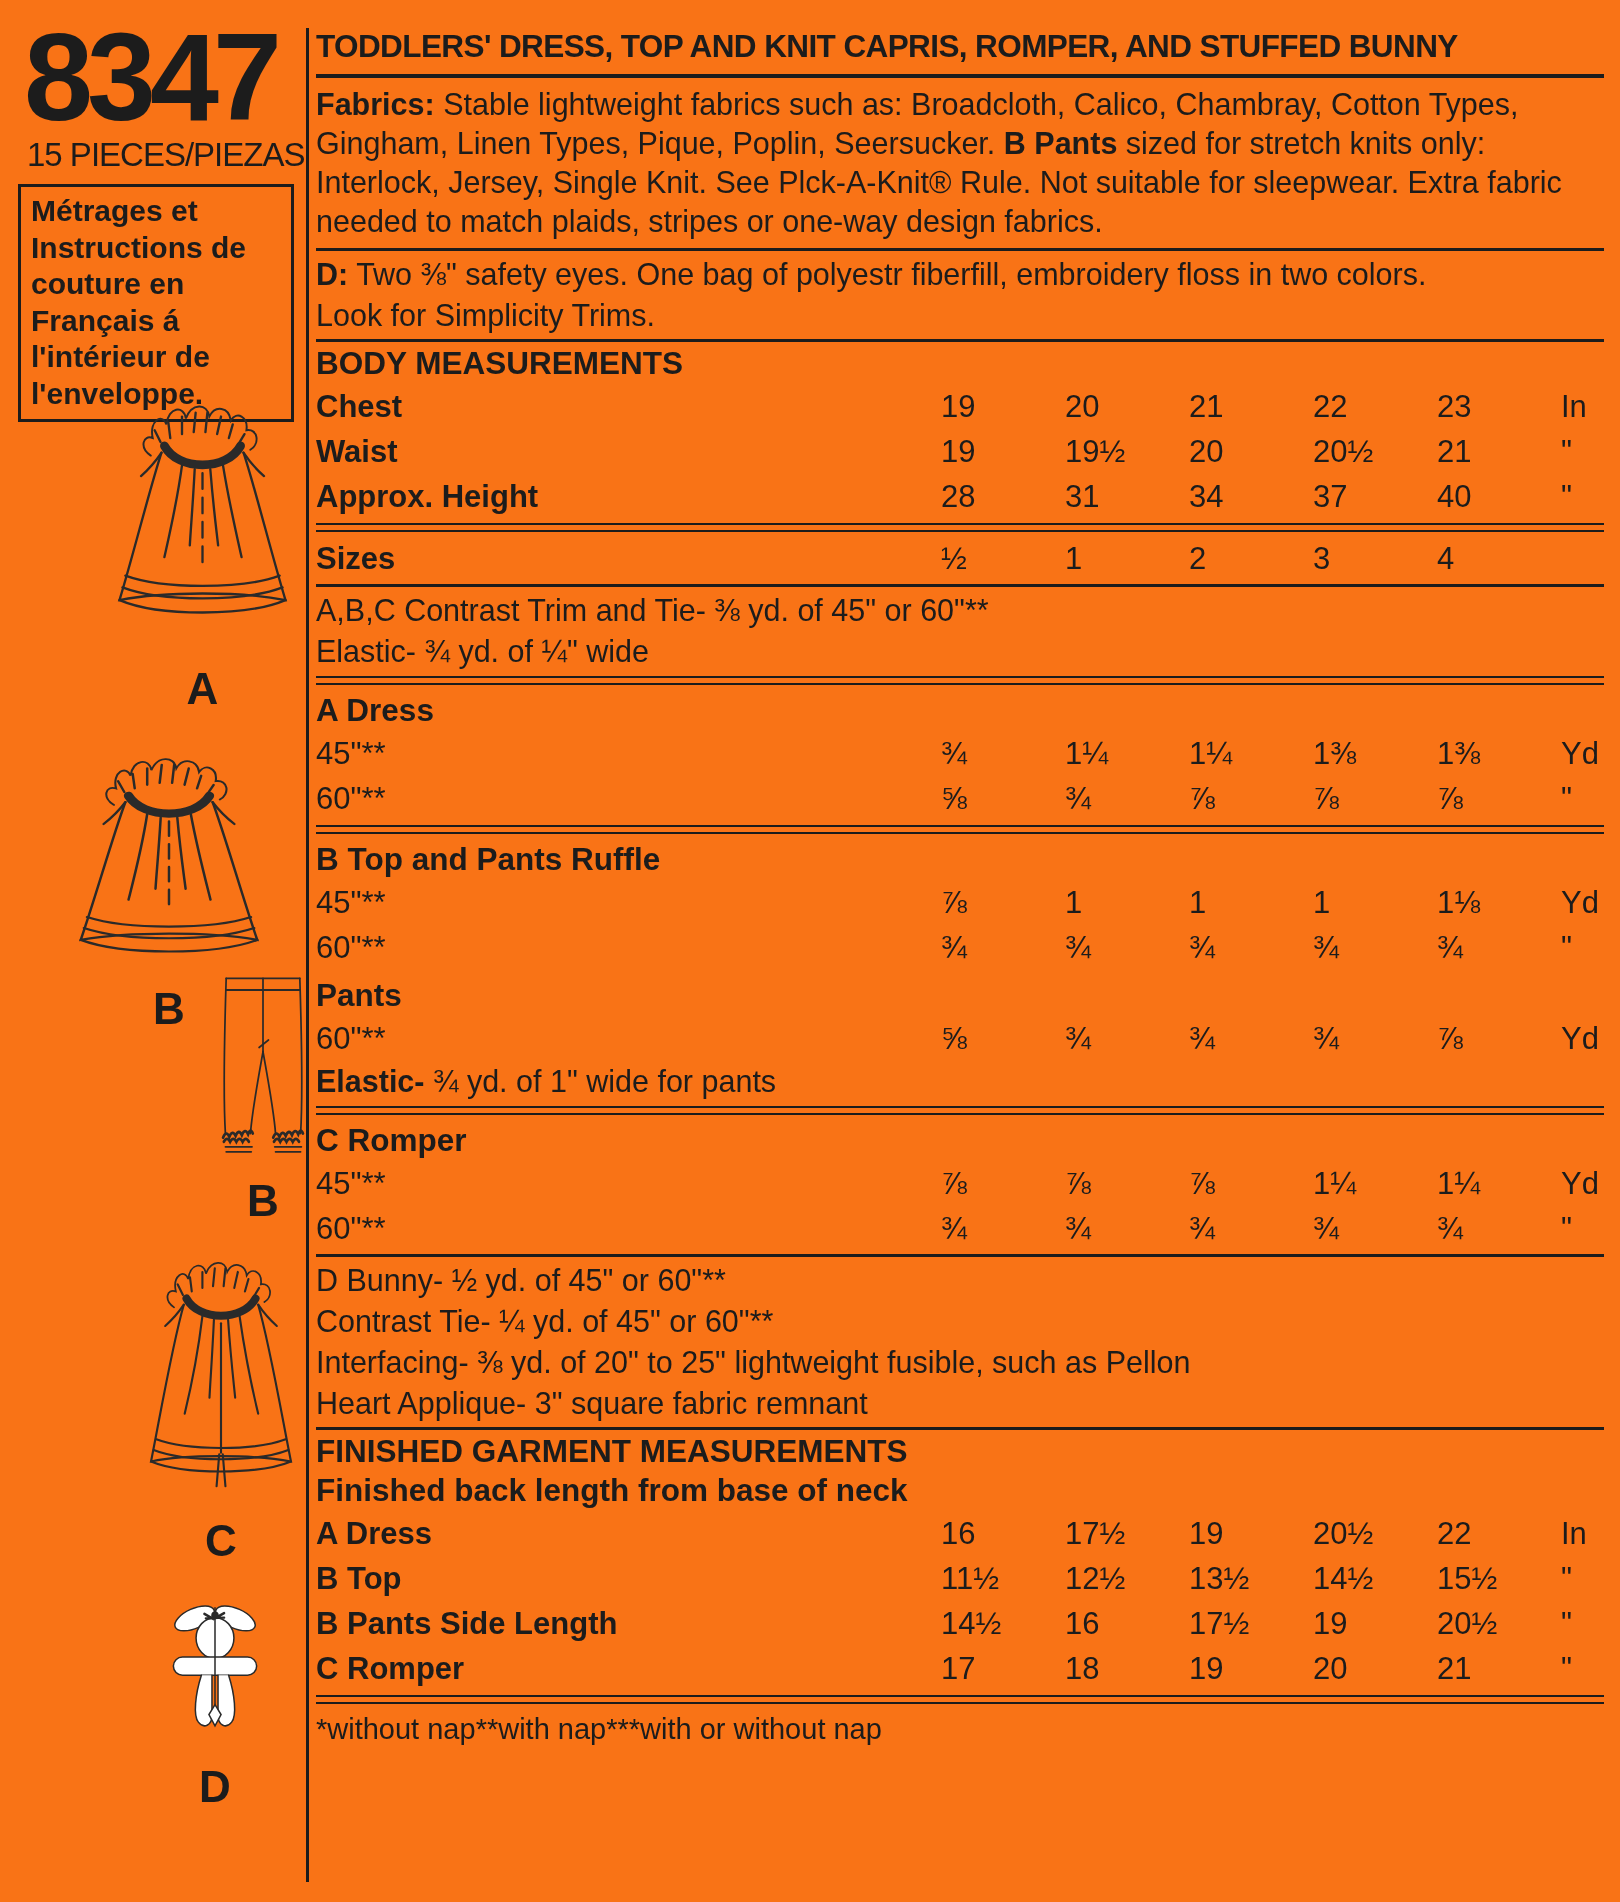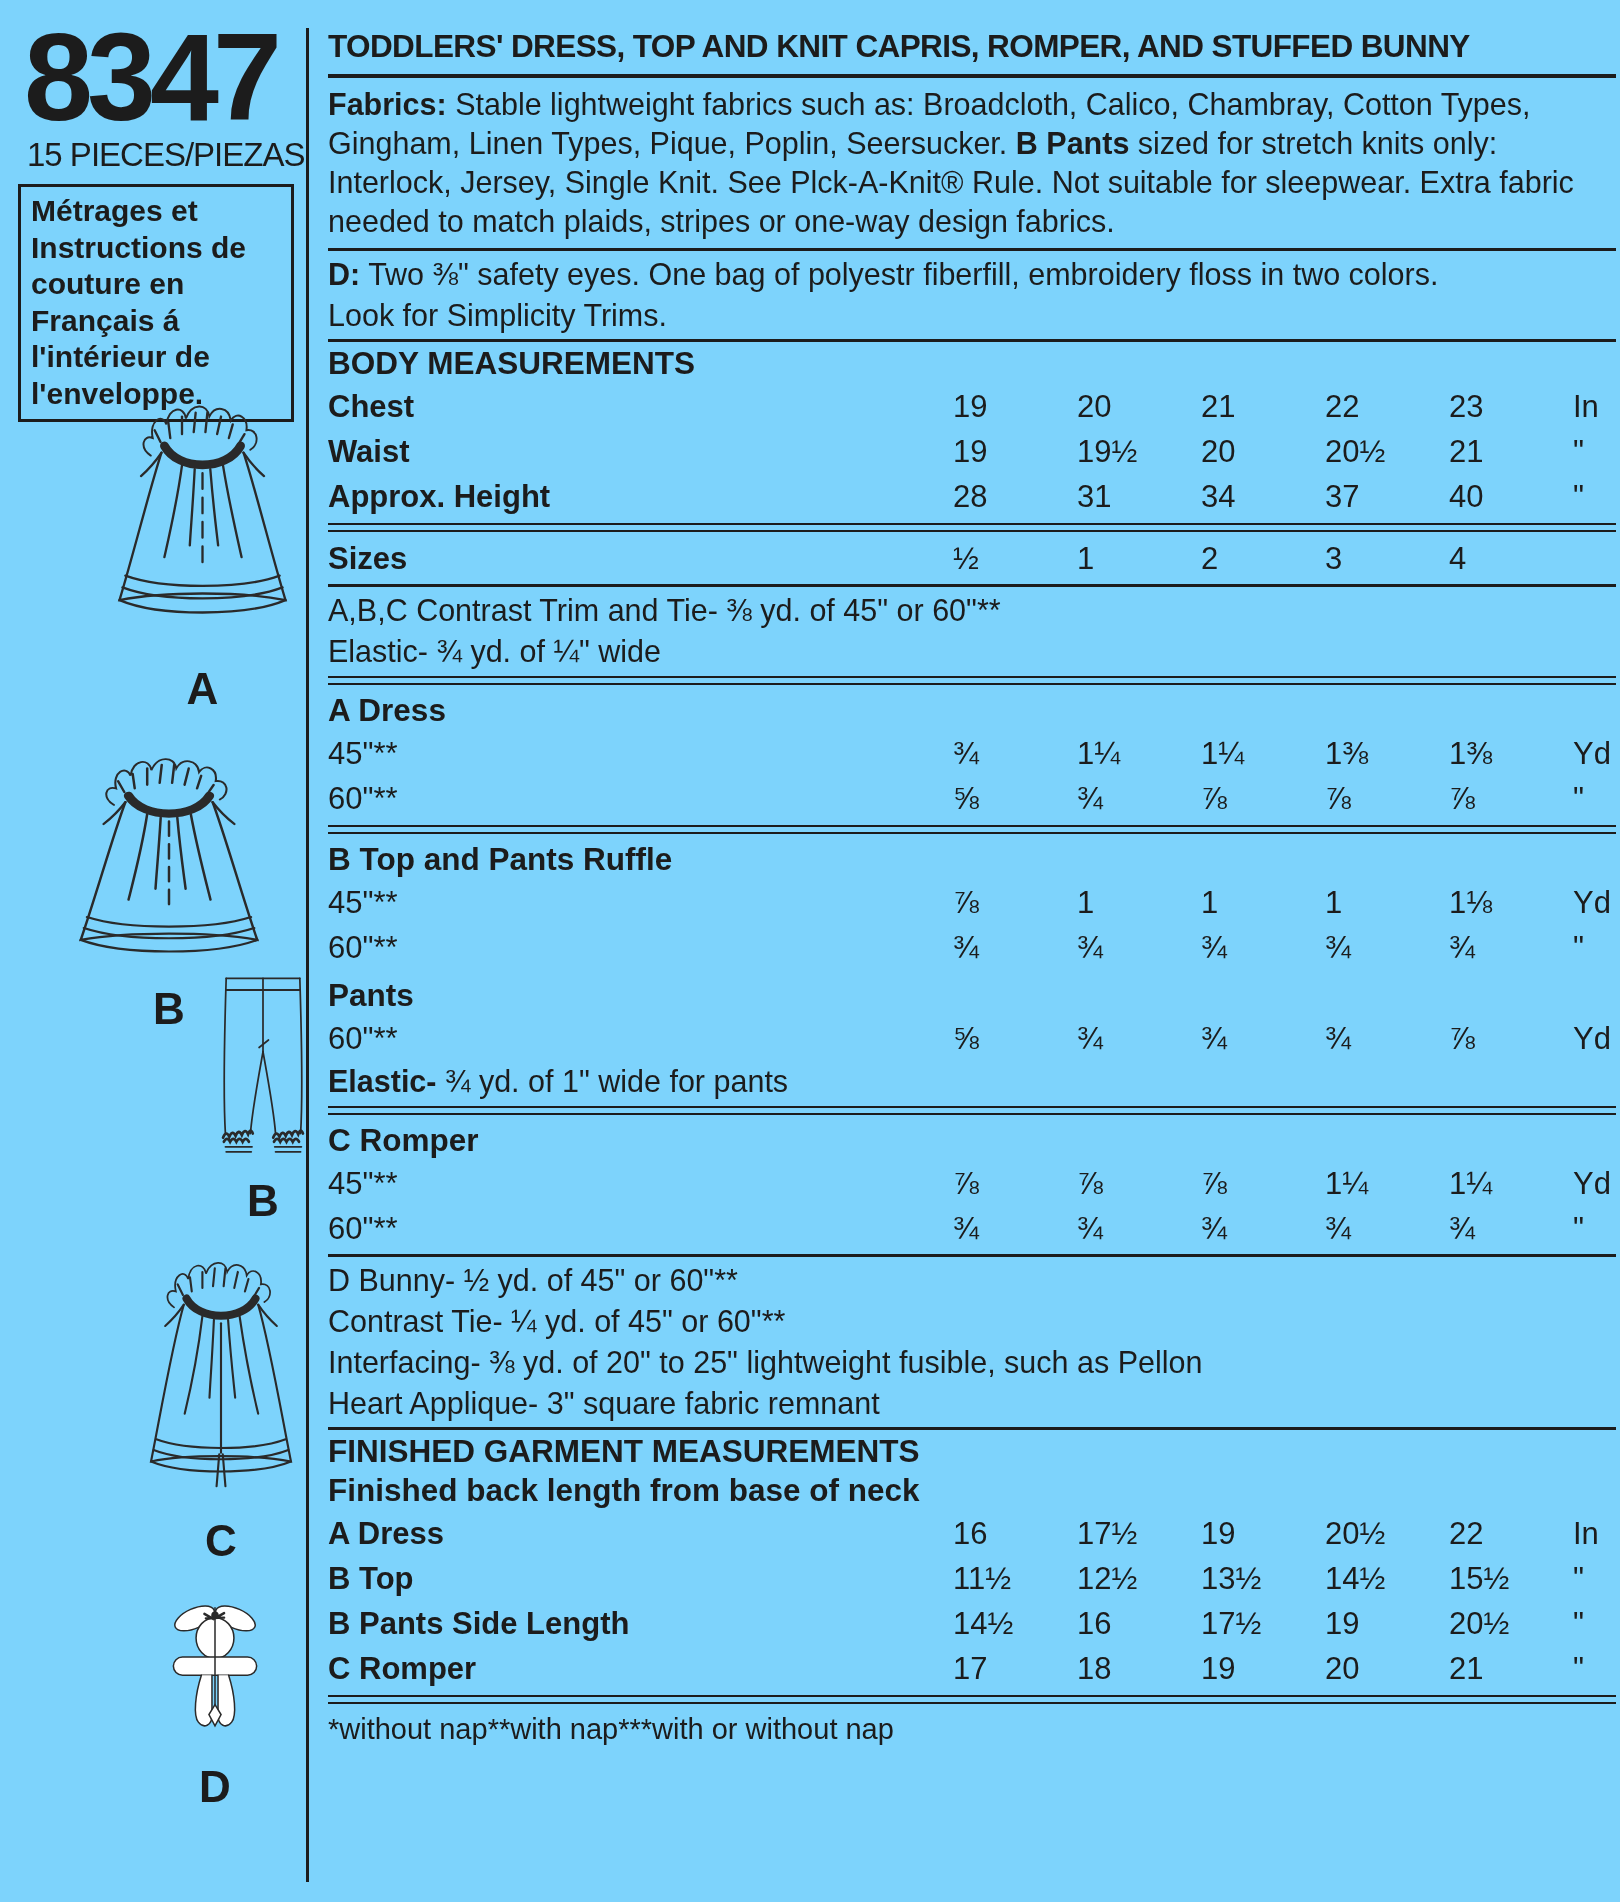--- a/index.html
+++ b/index.html
@@ -1,31 +1,31 @@
 <!DOCTYPE html>
 <html><head>
 <meta charset="utf-8">
 <style>
   html,body{margin:0;padding:0;background:#ffffff;}
   .page{
-    position:relative;width:1620px;height:1902px;background:#7dd3fc;
+    position:relative;width:1620px;height:1902px;background:#f97316;
     font-family:"Liberation Sans",sans-serif;color:#1c1c1c;overflow:hidden;
   }
   
   .pattern-number{position:absolute;left:24px;top:6px;font-size:124px;font-weight:bold;letter-spacing:-6px;}
   .pieces-line{position:absolute;left:27px;top:136px;font-size:33px;letter-spacing:-1px;white-space:nowrap;}
   .french-box{
     position:absolute;left:18px;top:184px;width:250px;border:3px solid #1c1c1c;
     padding:6px 10px;font-size:30px;font-weight:bold;line-height:1.22;
   }
   .divider{position:absolute;left:306px;top:28px;width:3px;height:1854px;background:#1c1c1c;}
   .fig{position:absolute;}
   .figlabel{position:absolute;font-size:44px;font-weight:bold;text-align:center;}
   
-  .right{position:absolute;left:328px;top:24px;width:1288px;}
+  .right{position:absolute;left:316px;top:24px;width:1288px;}
   .title{font-size:31.5px;font-weight:bold;letter-spacing:-0.6px;padding:4px 0 9px 0;border-bottom:4px solid #1c1c1c;white-space:nowrap;}
   .para{font-size:30.5px;line-height:39px;margin:7px 0;}
   .line{font-size:30.5px;line-height:41px;}
   .rule{border-top:3px solid #1c1c1c;margin:3px 0;}
   .rule-d{border-top:2px solid #1c1c1c;border-bottom:2px solid #1c1c1c;height:5px;margin:4px 0;}
   .sec-head{font-size:31.5px;font-weight:bold;margin:7px 0 2px 0;}
   table.m{width:100%;table-layout:fixed;border-collapse:collapse;font-size:31px;}
   table.m td{padding:0;height:45px;vertical-align:middle;white-space:nowrap;overflow:visible;}
   table.m td.lab{text-align:left;}
   table.m.bold-labels td.lab{font-weight:bold;}

